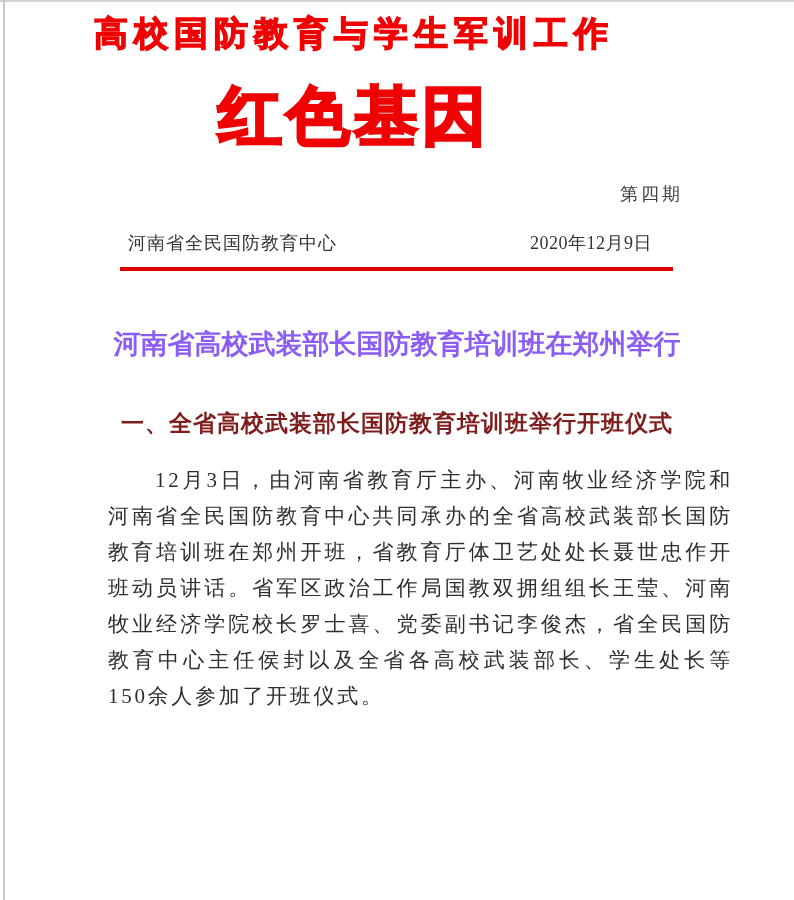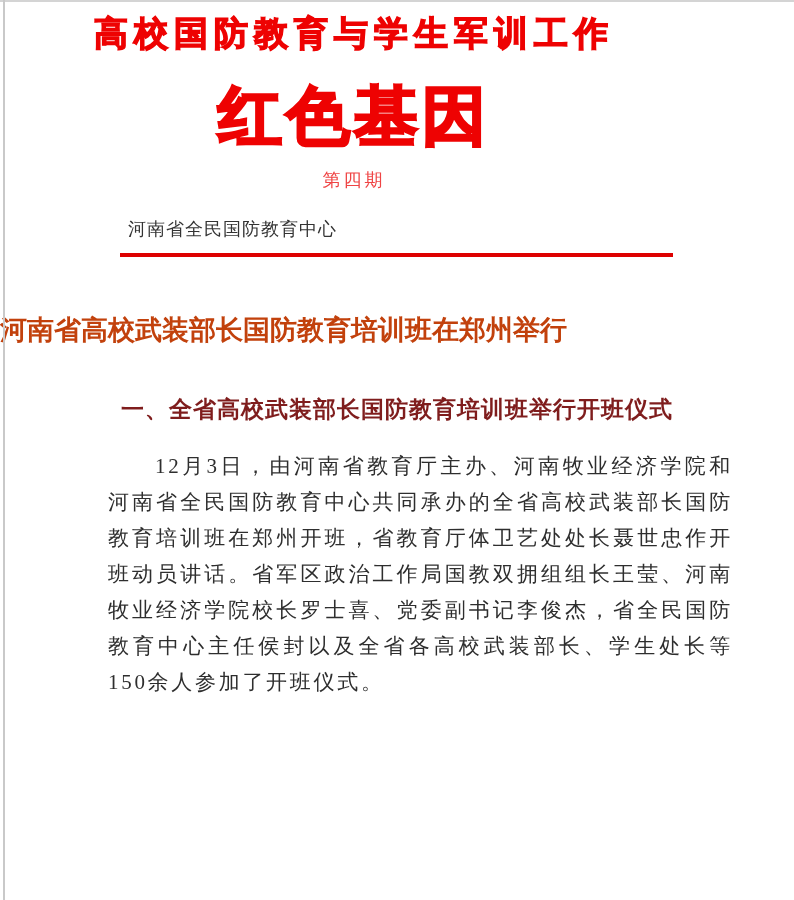--- a/index.html
+++ b/index.html
@@ -36,25 +36,26 @@
   .main-title {
     margin-top: 24px;
     font-size: 64px;
     line-height: 76px;
     letter-spacing: 4px;
     font-weight: 700;
     color: #ee0202;
     -webkit-text-stroke: 2.5px #ee0202;
   }
   .issue {
-    margin-top: 13px;
+    margin-top: 27px;
     font-size: 18px;
     line-height: 24px;
     letter-spacing: 3px;
-    color: #ef4444;
+    color: #404040;
+    text-align: right;
   }
 
   .letterhead {
     margin-top: 25px;
     margin-left: 128px;
     width: 524px;
     display: flex;
     justify-content: space-between;
     align-items: baseline;
     font-size: 18px;
@@ -72,22 +73,22 @@
     height: 4px;
     background: #dd0000;
   }
 
   .article-title {
     margin: 57px 0 0 0;
     font-size: 27px;
     line-height: 32px;
     letter-spacing: 0px;
     font-weight: 700;
-    text-align: left;
-    color: #c2410c;
+    text-align: center;
+    color: #8b5cf6;
   }
   .section-heading {
     margin: 49px 0 0 0;
     font-family: "Liberation Sans", "DejaVu Sans", sans-serif;
     font-size: 23px;
     line-height: 28px;
     letter-spacing: 1px;
     font-weight: 700;
     text-align: center;
     color: #7f1d1d;
@@ -117,20 +118,21 @@
   <div class="scan-edge-left"></div>
 
   <header class="masthead">
     <div class="supertitle">高校国防教育与学生军训工作</div>
     <div class="main-title">红色基因</div>
     <div class="issue">第四期</div>
   </header>
 
   <div class="letterhead">
     <span class="org">河南省全民国防教育中心</span>
+    <span class="date">2020年12月9日</span>
   </div>
 
   <div class="redline"></div>
 
   <main class="article">
     <h1 class="article-title">河南省高校武装部长国防教育培训班在郑州举行</h1>
     <h2 class="section-heading">一、全省高校武装部长国防教育培训班举行开班仪式</h2>
     <div class="article-body">
       <p>12月3日，由河南省教育厅主办、河南牧业经济学院和河南省全民国防教育中心共同承办的全省高校武装部长国防教育培训班在郑州开班，省教育厅体卫艺处处长聂世忠作开班动员讲话。省军区政治工作局国教双拥组组长王莹、河南牧业经济学院校长罗士喜、党委副书记李俊杰，省全民国防教育中心主任侯封以及全省各高校武装部长、学生处长等150余人参加了开班仪式。</p>
     </div>

